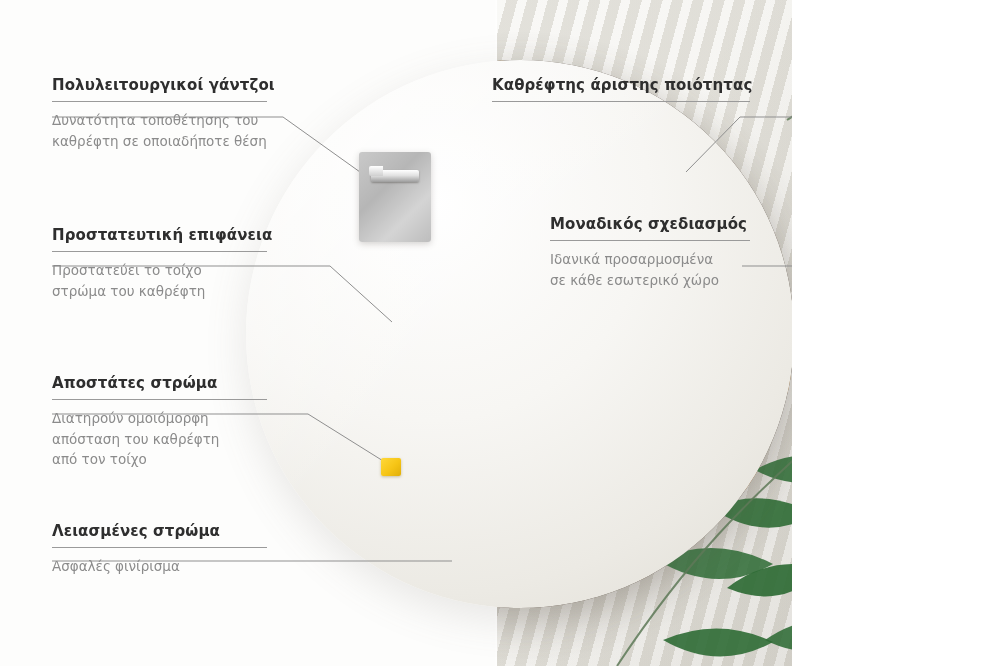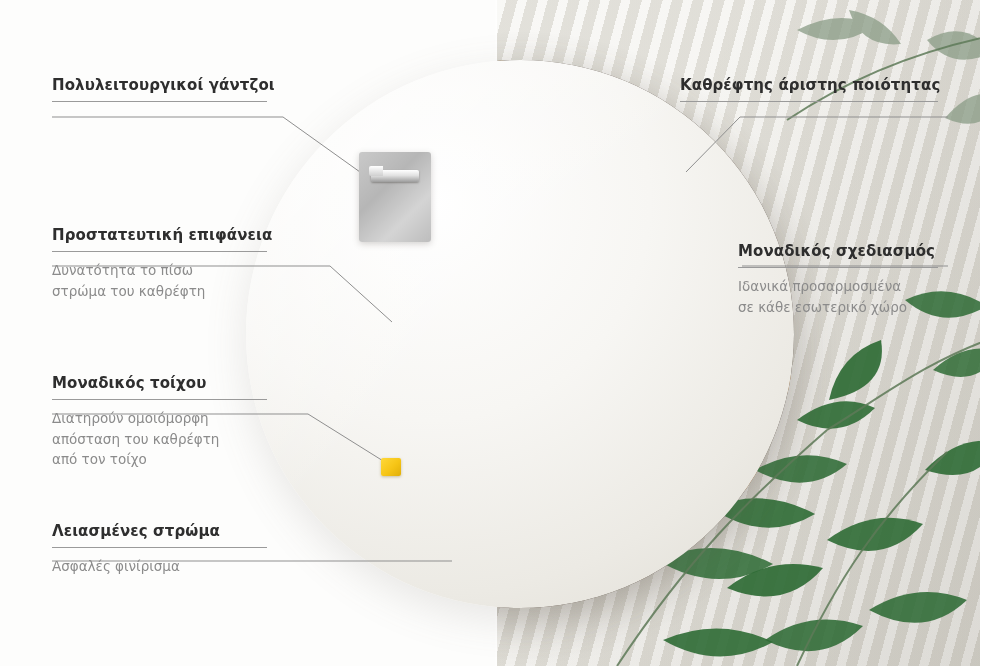--- a/index.html
+++ b/index.html
@@ -2,21 +2,21 @@
 <html><head>
 <meta charset="utf-8">
 <style>
   * { margin:0; padding:0; box-sizing:border-box; }
   html,body { width:1000px; height:666px; overflow:hidden; }
   body {
     font-family:"DejaVu Sans", sans-serif;
     background:#ffffff;
     position:relative;
   }
-  .stage { position:absolute; inset:0; width:980px; height:666px; overflow:hidden; }
+  .stage { position:absolute; inset:0; width:792px; height:666px; overflow:hidden; }
 
   
   .photo-half{
     position:absolute; left:497px; top:0; width:503px; height:666px;
     background:
       repeating-linear-gradient(105deg,
         rgba(255,255,255,.55) 0px, rgba(255,255,255,.55) 9px,
         rgba(214,212,205,.55) 9px, rgba(214,212,205,.55) 20px),
       linear-gradient(120deg,#f2f1ec 0%, #e9e7e0 45%, #dedbd2 100%);
     overflow:hidden;
@@ -168,21 +168,21 @@
     font-size:13.5px; color:#8b8b8b; line-height:1.52; white-space:pre-line;
   }
   .callout.left{ left:52px; text-align:left; }
   .callout.right{ }
 
   .c1{ top:76px; width:215px; }
   .c2{ top:226px; width:215px; }
   .c3{ top:374px; width:215px; }
   .c4{ top:522px; width:215px; }
   .r1{ right:42px; top:76px; width:258px; }
-  .r2{ right:42px; top:242px; width:200px;margin-left:48px; }
+  .r2{ right:42px; top:215px; width:200px;margin-left:48px; }
 
   
   .connectors{ position:absolute; inset:0; width:1000px; height:666px; pointer-events:none; }
 </style>
 </head>
 <body>
 
 <div class="stage">
 
   <div class="photo-half">
@@ -297,31 +297,33 @@
   </svg>
 
   <div class="hook-swatch">
     <div class="hook-shape"></div>
   </div>
   <div class="spacer-swatch"></div>
 
   <div class="callout left c1">
     <div class="title">Πολυλειτουργικοί γάντζοι</div>
     <div class="rule"></div>
+    <div class="desc">Δυνατότητα τοποθέτησης του
+καθρέφτη σε οποιαδήποτε θέση</div>
   </div>
 
   <div class="callout left c2">
     <div class="title">Προστατευτική επιφάνεια</div>
     <div class="rule"></div>
-    <div class="desc">Δυνατότητα το πίσω
+    <div class="desc">Προστατεύει το τοίχο
 στρώμα του καθρέφτη</div>
   </div>
 
   <div class="callout left c3">
-    <div class="title">Μοναδικός τοίχου</div>
+    <div class="title">Αποστάτες στρώμα</div>
     <div class="rule"></div>
     <div class="desc">Διατηρούν ομοιόμορφη
 απόσταση του καθρέφτη
 από τον τοίχο</div>
   </div>
 
   <div class="callout left c4">
     <div class="title">Λειασμένες στρώμα</div>
     <div class="rule"></div>
     <div class="desc">Ασφαλές φινίρισμα</div>

